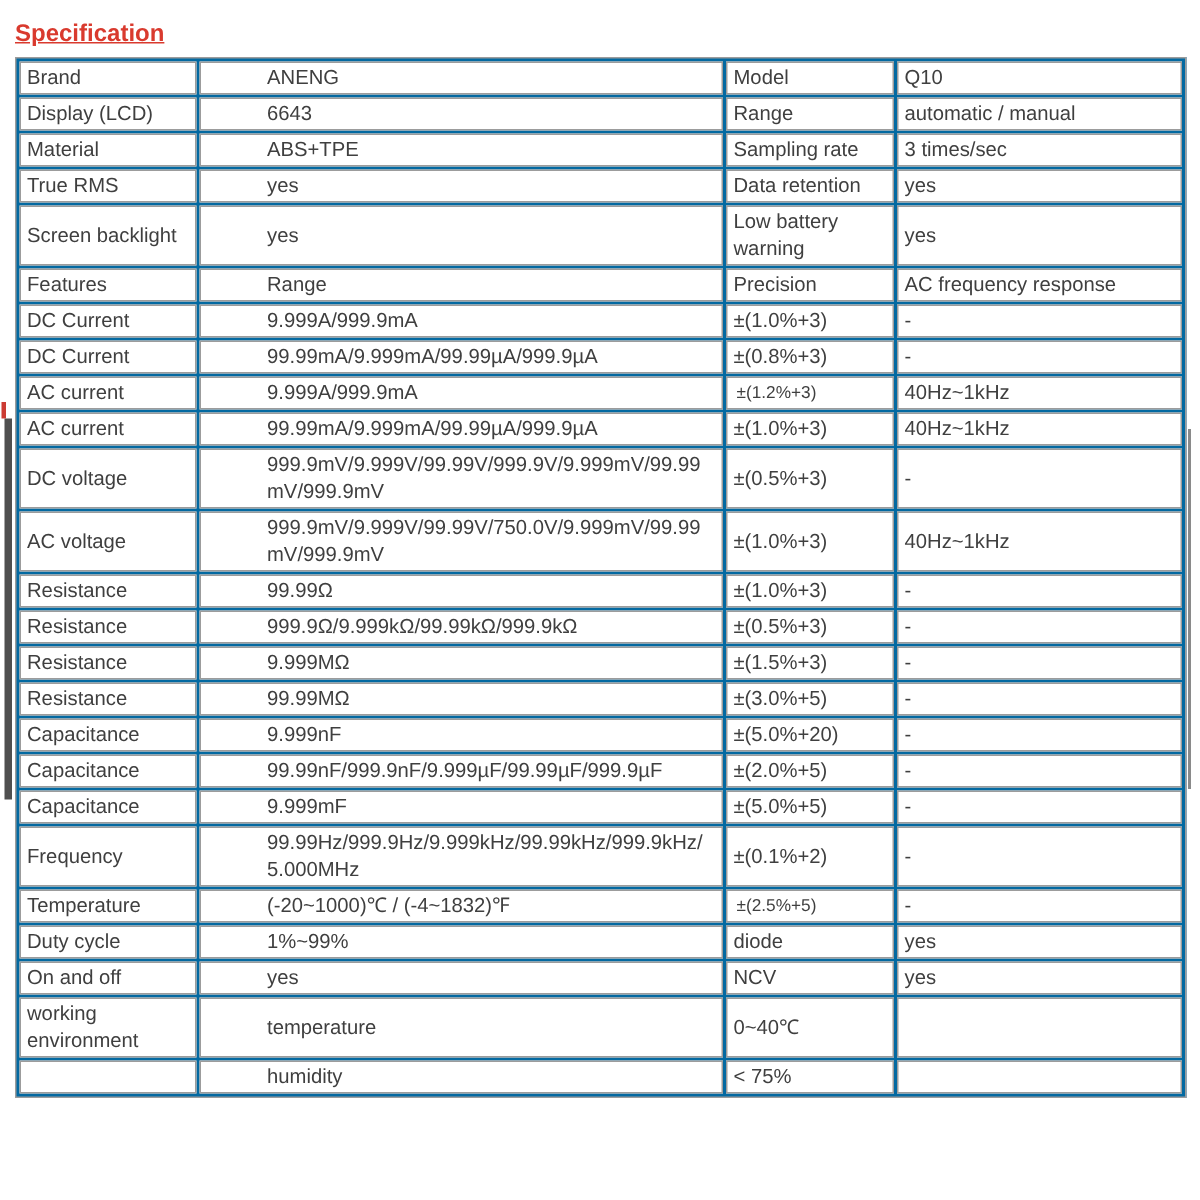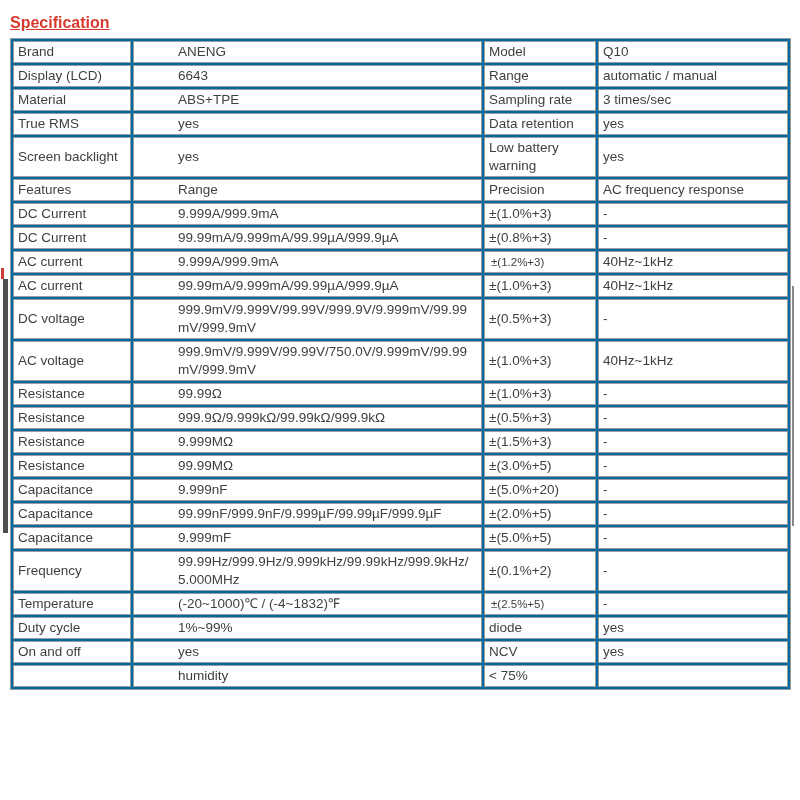--- a/index.html
+++ b/index.html
@@ -215,20 +215,26 @@
           <td>diode</td>
           <td>yes</td>
         </tr>
         <tr>
           <td>On and off</td>
           <td>yes</td>
           <td>NCV</td>
           <td>yes</td>
         </tr>
         <tr>
+          <td>working environment</td>
+          <td>temperature</td>
+          <td>0~40℃</td>
+          <td></td>
+        </tr>
+        <tr>
           <td></td>
           <td>humidity</td>
           <td>&lt; 75%</td>
           <td></td>
         </tr>
       </tbody>
   </table>
 
   <div class="artifact-left-bar"></div>
   <div class="artifact-red-tick"></div>

